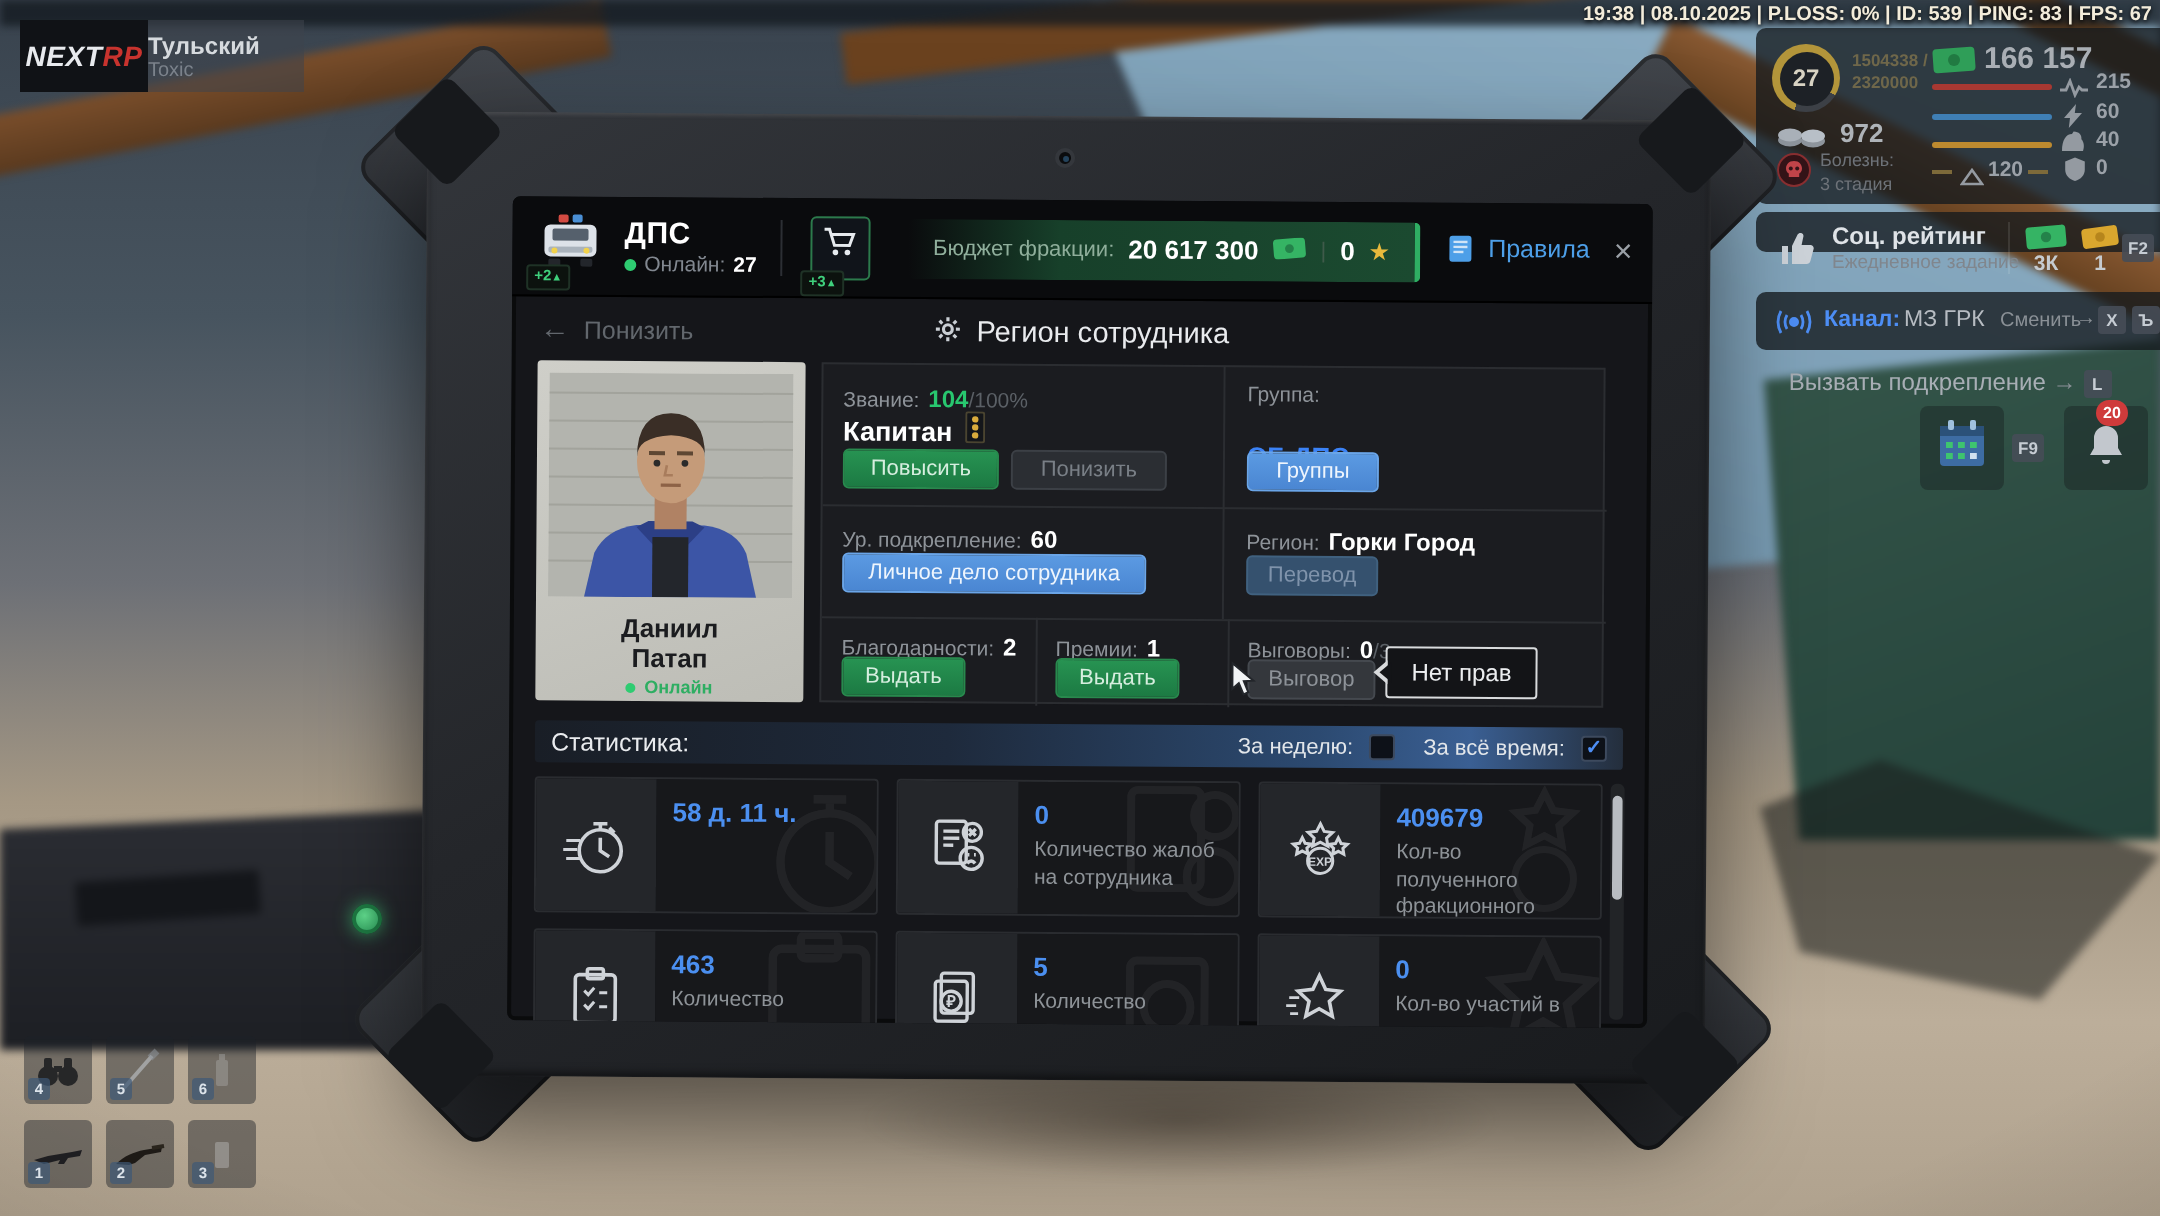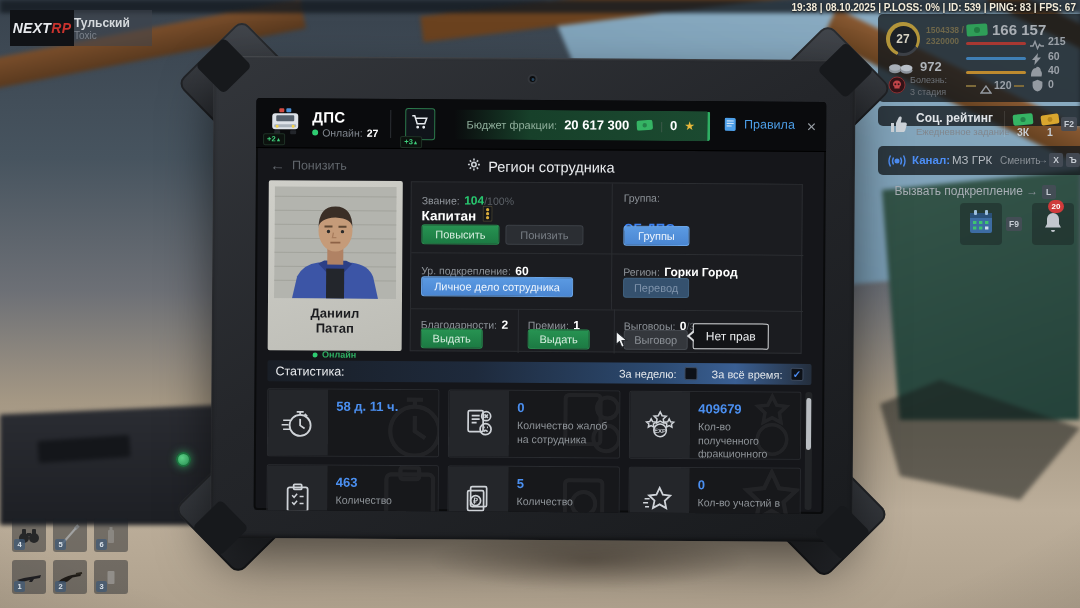--- a/index.html
+++ b/index.html
@@ -52,21 +52,21 @@
 .budget .bl{font-size:11px;color:#8fae9b}.budget .bv{font-size:13px;font-weight:bold;color:#fff}
 .budget .sep{color:#3f5a4a;font-size:11px}.budget .star{color:#e8b93c;font-size:12px}
 .rules{margin-left:14px;display:flex;gap:8px;color:#4d9fe8;font-size:12.5px}
 .close{margin-left:12px;color:#9aa0a6;font-size:16px;line-height:1}
 
 .back{left:14px;top:58px;display:flex;align-items:center;gap:7px;color:#62676d;font-size:12.5px}
 .ptitle{left:0;top:58px;width:570px;text-align:center;font-size:14.5px;color:#e9ebee;display:flex;justify-content:center;gap:7px;align-items:center}
 
 .photo{left:13px;top:82px;width:134px;height:170px;background:linear-gradient(160deg,#cfcfc9,#bdbdb6);padding:6px;border-radius:2px}
 .pname{text-align:center;font-size:13px;font-weight:bold;color:#1b1c1f;line-height:15px;margin-top:3px}
-.ponline{display:flex;align-items:center;justify-content:center;gap:4px;font-size:9px;color:#2eae62;margin-top:14px;font-weight:bold}
+.ponline{display:flex;align-items:center;justify-content:center;gap:4px;font-size:9px;color:#2eae62;margin-top:2px;font-weight:bold}
 .ponline .dot{width:5px;height:5px}
 
 .info{left:155px;top:82px;width:392px;height:170px;background:#1b1c20;border:1px solid #2b2d31}
 .lbl{font-size:10.5px;color:#8e9399}
 .wv{font-size:12px;font-weight:bold;color:#fff}
 .grn{color:#28c76f;font-weight:bold;font-size:12px}
 .dim{color:#5b6066;font-size:10.5px}
 .btn{display:inline-block;border-radius:3px;font-size:11px;padding:3px 0;text-align:center}
 .btn-green{background:linear-gradient(180deg,#279352,#1c7a43);color:#d6eedf;border:1px solid #28894d}
 .btn-dark{background:#2b2e33;color:#797f86;border:1px solid #3c4046}

